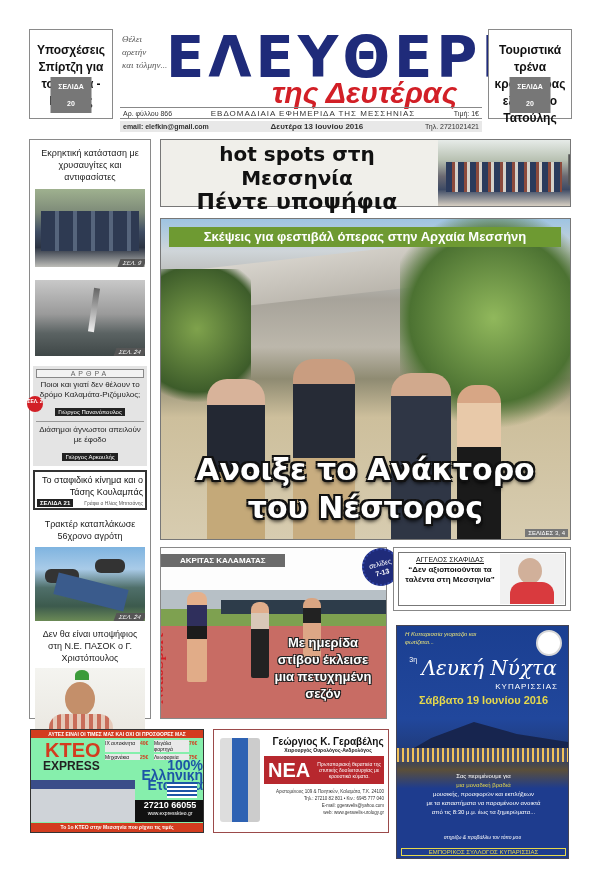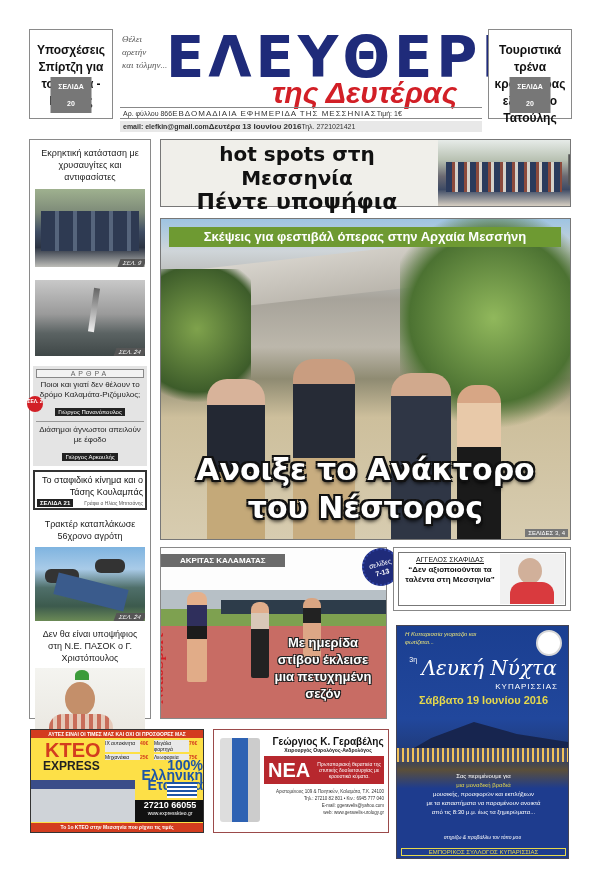--- a/index.html
+++ b/index.html
@@ -3,21 +3,21 @@
 <meta charset="utf-8">
 <style>
 *{box-sizing:border-box;margin:0;padding:0}
 body{width:600px;height:875px;background:#fff;font-family:"Liberation Sans",sans-serif;position:relative;overflow:hidden;color:#111}
 .abs{position:absolute}
 .teaser{border:1px solid #8a8a8a;background:#fff;text-align:center;font-weight:bold;font-size:12px;line-height:17px;padding-top:12px}
 .page-tag{position:absolute;bottom:5px;left:50%;transform:translateX(-50%);background:#777;color:#fff;font-size:7px;padding:1px 4px;font-weight:bold}
 .logo{font-family:"DejaVu Sans",sans-serif;font-weight:bold;color:#1f2b7a;font-size:56px;letter-spacing:4px;line-height:60px}
 .sub{font-family:"Liberation Sans",sans-serif;font-style:italic;font-weight:bold;color:#d21f26;font-size:30px}
 .motto{font-family:"Liberation Serif",serif;font-style:italic;font-size:9px;color:#555;line-height:13px}
-.infobar{font-size:7px;color:#333;display:flex;justify-content:flex-start;align-items:center;padding:0 3px}
+.infobar{font-size:7px;color:#333;display:flex;justify-content:space-between;align-items:center;padding:0 3px}
 .sidebar{border:1px solid #8a8a8a;background:#fff}
 .side-head{font-size:9px;text-align:center;line-height:12px;color:#222}
 .photo{position:relative;overflow:hidden}
 .photo-tag{position:absolute;right:0;bottom:0;background:#555;color:#fff;font-size:6px;padding:1px 4px;transform:skewX(-20deg)}
 .articles{background:#e4e4e4;padding:3px 3px}
 .author{display:inline-block;background:#222;color:#fff;font-size:6px;padding:1px 3px}
 </style>
 </head>
 <body>
 
@@ -181,21 +181,21 @@
     <div>Σας περιμένουμε για</div>
     <div style="color:#e6d84c">μια μοναδική βραδιά</div>
     <div>μουσικής, προσφορών και εκπλήξεων</div>
     <div>με τα καταστήματα να παραμένουν ανοικτά</div>
     <div>από τις 8:30 μ.μ. έως τα ξημερώματα...</div>
   </div>
   <div style="position:absolute;left:0;top:208px;width:100%;text-align:center;font-size:5px;font-style:italic">στηρίζω &amp; προβάλλω τον τόπο μου</div>
   <div style="position:absolute;left:4px;bottom:2px;width:165px;text-align:center;font-size:6px;color:#e6d84c;border:1px solid #e6d84c">ΕΜΠΟΡΙΚΟΣ ΣΥΛΛΟΓΟΣ ΚΥΠΑΡΙΣΣΙΑΣ</div>
 </div>
 
-<div class="abs" style="left:30px;top:729px;width:174px;height:104px;border:1px solid #333;background:#fde047;overflow:hidden">
+<div class="abs" style="left:30px;top:729px;width:174px;height:104px;border:1px solid #333;background:#86efac;overflow:hidden">
   <div style="background:#d33c1f;color:#fff;font-size:5px;font-weight:bold;text-align:center;height:8px;line-height:8px">ΑΥΤΕΣ ΕΙΝΑΙ ΟΙ ΤΙΜΕΣ ΜΑΣ ΚΑΙ ΟΧΙ ΟΙ ΠΡΟΣΦΟΡΕΣ ΜΑΣ</div>
   <div style="position:absolute;left:14px;top:10px;font-size:20px;font-weight:bold;color:#d33c1f;line-height:20px">KTEO</div>
   <div style="position:absolute;left:12px;top:29px;font-size:12px;font-weight:bold;color:#222">EXPRESS</div>
   <div style="position:absolute;left:74px;top:10px;width:98px;font-size:5px;display:grid;grid-template-columns:1fr 14px 1fr 14px;row-gap:2px">
     <span style="background:#e9e9e9">ΙΧ αυτοκίνητα</span>
     <span style="color:#d33c1f;font-weight:bold">40€</span>
     <span style="background:#e9e9e9">Μεγάλα φορτηγά</span>
     <span style="color:#d33c1f;font-weight:bold">76€</span>
     <span style="background:#e9e9e9">Μηχανάκια</span>
     <span style="color:#d33c1f;font-weight:bold">25€</span>

